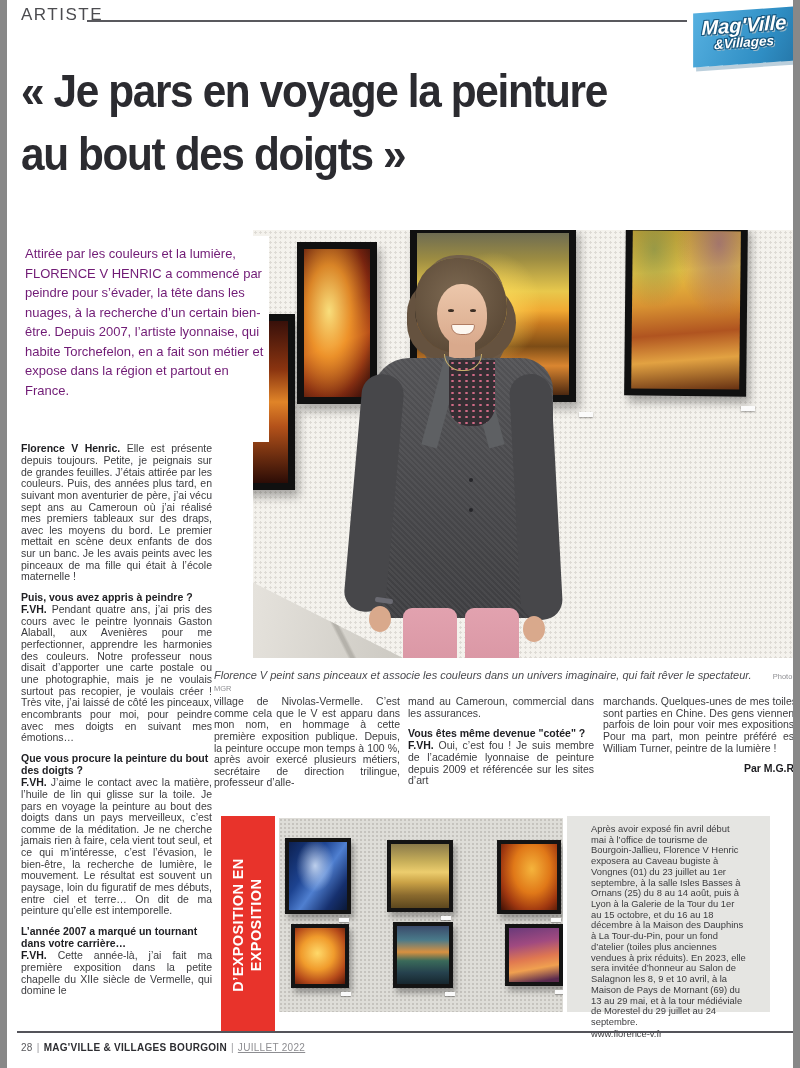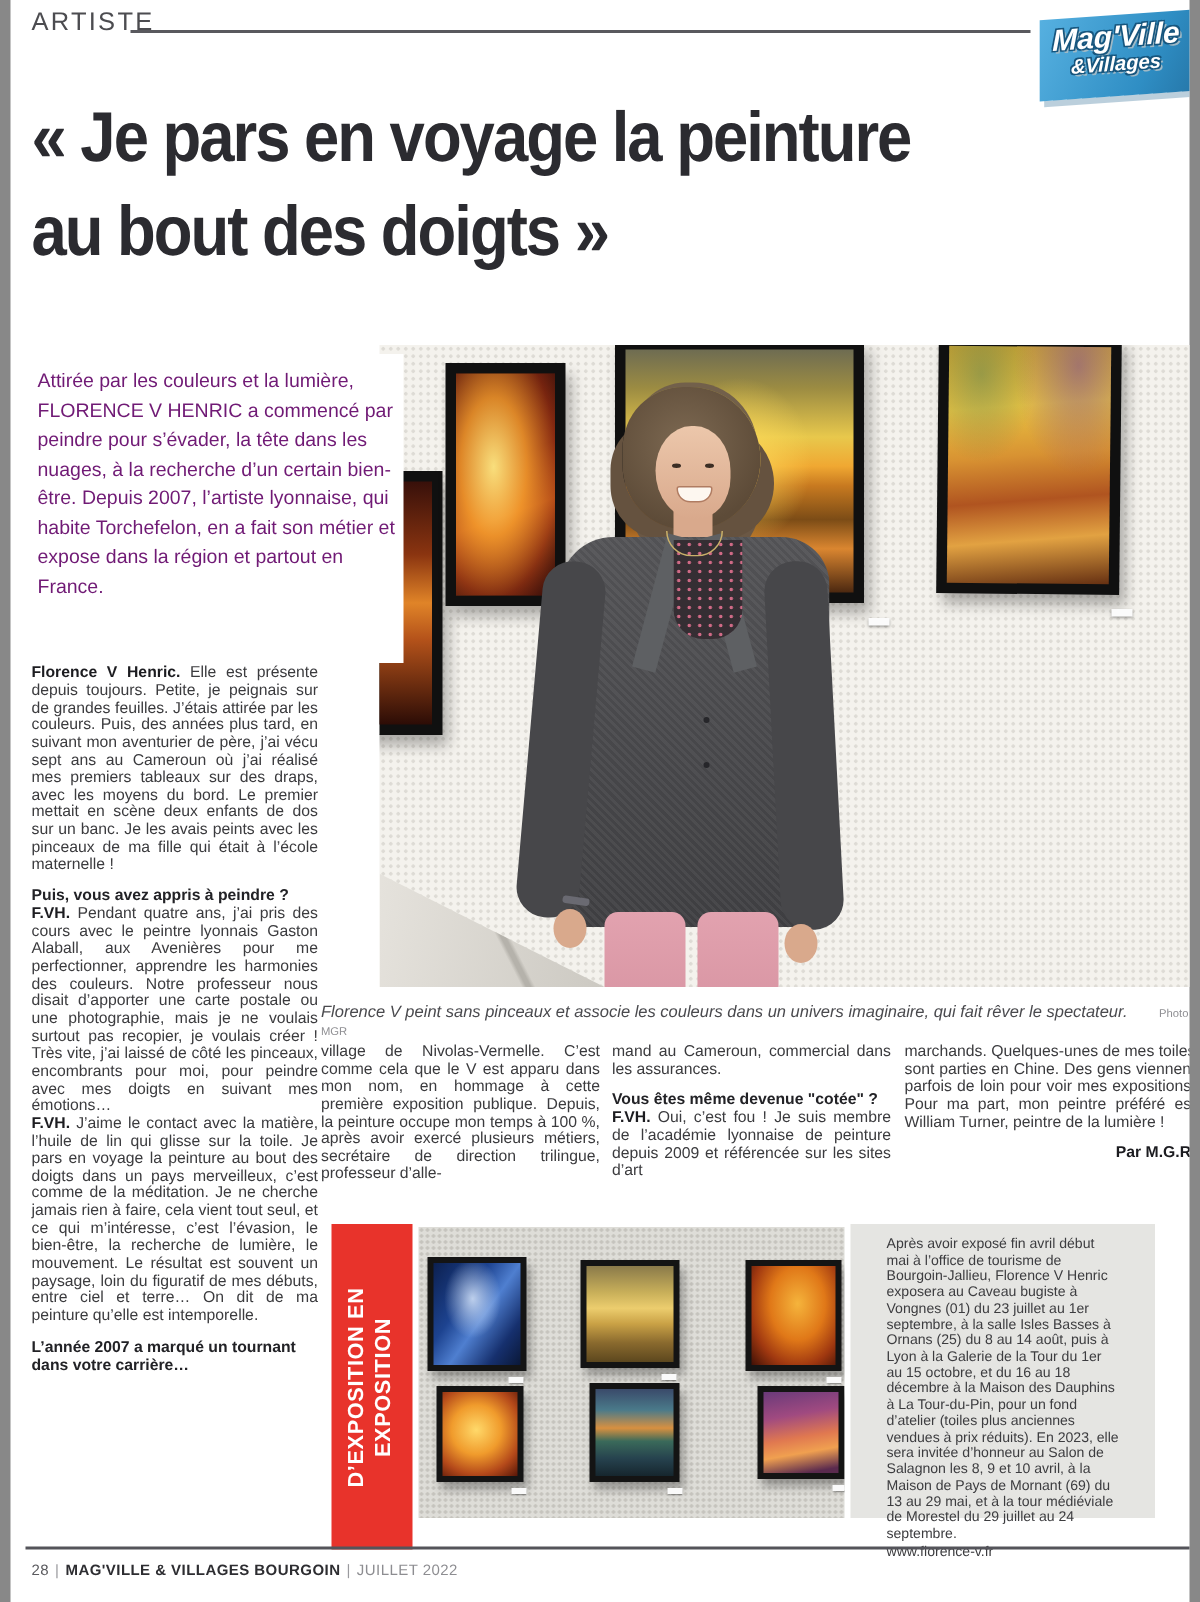--- a/index.html
+++ b/index.html
@@ -140,21 +140,21 @@
   .expo-box{position:absolute;left:560px;top:816px;width:203px;height:196px;background:#e5e5e2;
       padding:8px 24px;box-sizing:border-box;font-size:9.4px;line-height:1.14;color:#3c3c3f;}
   .expo-box p{margin:0;}
   .expo-link{display:block;color:#3c3c3f;text-decoration:none;margin-top:1px;}
 
   
   .footer-rule{position:absolute;left:10px;top:1031px;width:778px;border-top:2px solid #54545a;}
   .pfooter{position:absolute;left:14px;top:1042px;font-size:10px;letter-spacing:.3px;color:#5a5a5e;}
   .pfooter b{color:#2d2d31;}
   .pfooter .sep{color:#9a9a9e;margin:0 4px;}
-  .pfooter .issue{color:#8d8d91;}
+  .pfooter .issue{color:#8d8d91;text-decoration:underline;}
 </style>
 </head>
 <body>
 
 <div class="page">
 
   <span class="kicker">ARTISTE</span>
   <div class="kicker-rule"></div>
   <div class="logo">
     <div class="logo-l1">Mag'Ville</div>
@@ -214,22 +214,24 @@
   <div class="caption">
     <span class="cap-text">Florence V peint sans pinceaux et associe les couleurs dans un univers imaginaire, qui fait rêver le spectateur.</span>
     <span class="cap-credit">Photo MGR</span>
   </div>
 
   <div class="col col-1">
     <h4 class="first">Comment la peinture est-elle arrivée dans votre vie ?</h4>
     <p><b class="lead">Florence V Henric.</b> <span>Elle est présente depuis toujours. Petite, je peignais sur de grandes feuilles. J’étais attirée par les couleurs. Puis, des années plus tard, en suivant mon aventurier de père, j’ai vécu sept ans au Cameroun où j’ai réalisé mes premiers tableaux sur des draps, avec les moyens du bord. Le premier mettait en scène deux enfants de dos sur un banc. Je les avais peints avec les pinceaux de ma fille qui était à l’école maternelle !</span></p>
     <h4>Puis, vous avez appris à peindre ?</h4>
     <p><b class="lead">F.VH.</b> <span>Pendant quatre ans, j’ai pris des cours avec le peintre lyonnais Gaston Alaball, aux Avenières pour me perfectionner, apprendre les harmonies des couleurs. Notre professeur nous disait d’apporter une carte postale ou une photographie, mais je ne voulais surtout pas recopier, je voulais créer ! Très vite, j’ai laissé de côté les pinceaux, encombrants pour moi, pour peindre avec mes doigts en suivant mes émotions…</span></p>
+    <h4>Que vous procure la peinture du bout des doigts ?</h4>
     <p><b class="lead">F.VH.</b> <span>J’aime le contact avec la matière, l’huile de lin qui glisse sur la toile. Je pars en voyage la peinture au bout des doigts dans un pays merveilleux, c’est comme de la méditation. Je ne cherche jamais rien à faire, cela vient tout seul, et ce qui m’intéresse, c’est l’évasion, le bien-être, la recherche de lumière, le mouvement. Le résultat est souvent un paysage, loin du figuratif de mes débuts, entre ciel et terre… On dit de ma peinture qu’elle est intemporelle.</span></p>
     <h4>L’année 2007 a marqué un tournant dans votre carrière…</h4>
+    <p><b class="lead">F.VH.</b> <span>Cette année-là, j’ai fait ma première exposition dans la petite chapelle du XIIe siècle de Vermelle, qui domine le</span></p>
   </div>
 
   <div class="col col-2">
     <p>village de Nivolas-Vermelle. C’est comme cela que le V est apparu dans mon nom, en hommage à cette première exposition publique. Depuis, la peinture occupe mon temps à 100 %, après avoir exercé plusieurs métiers, secrétaire de direction trilingue, professeur d’alle-</p>
   </div>
 
   <div class="col col-3">
     <p>mand au Cameroun, commercial dans les assurances.</p>
     <h4>Vous êtes même devenue "cotée" ?</h4>
     <p><b class="lead">F.VH.</b> <span>Oui, c’est fou ! Je suis membre de l’académie lyonnaise de peinture depuis 2009 et référencée sur les sites d’art</span></p>

